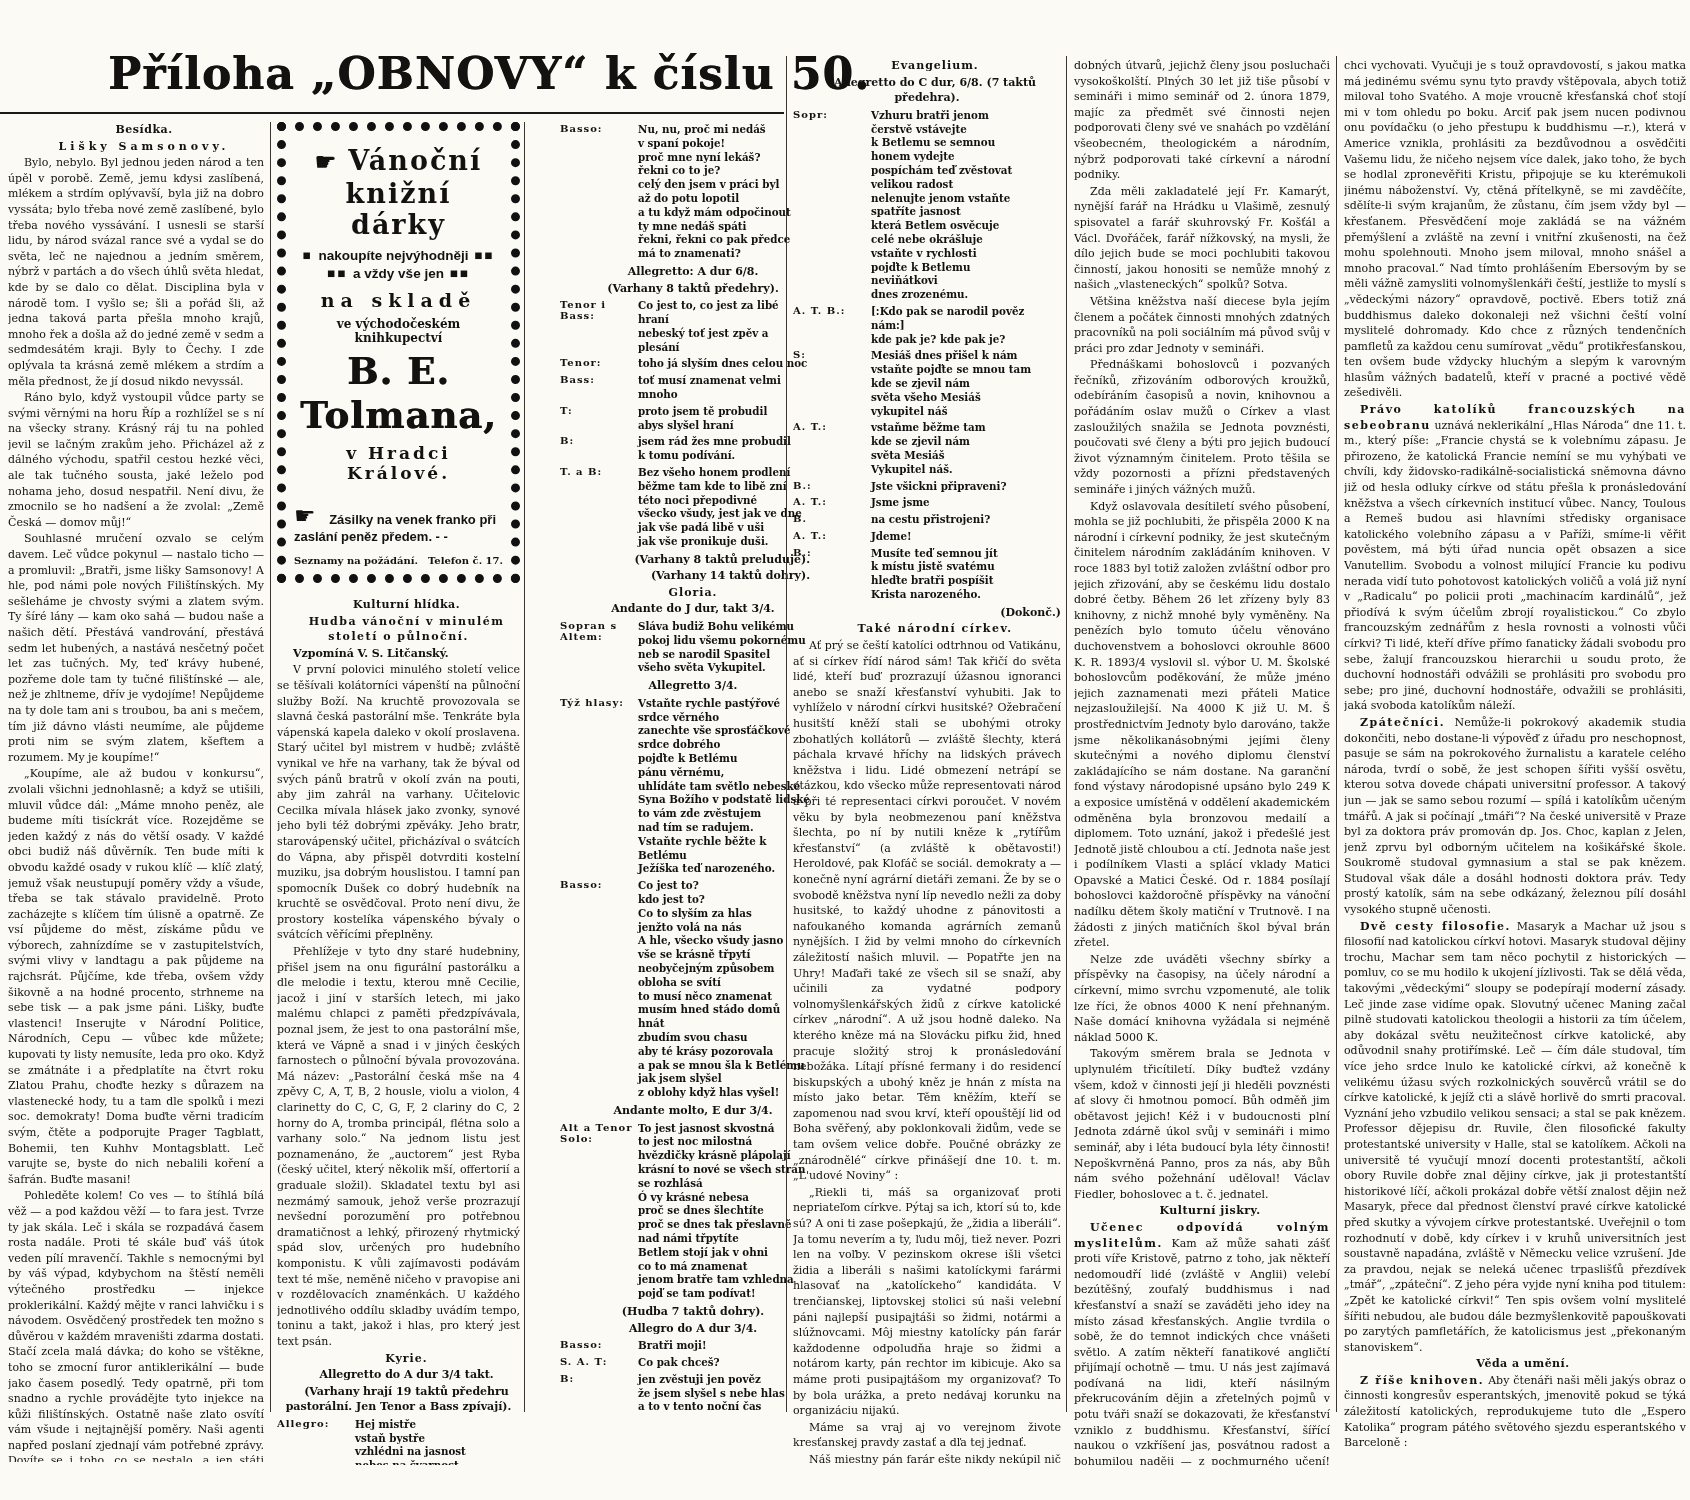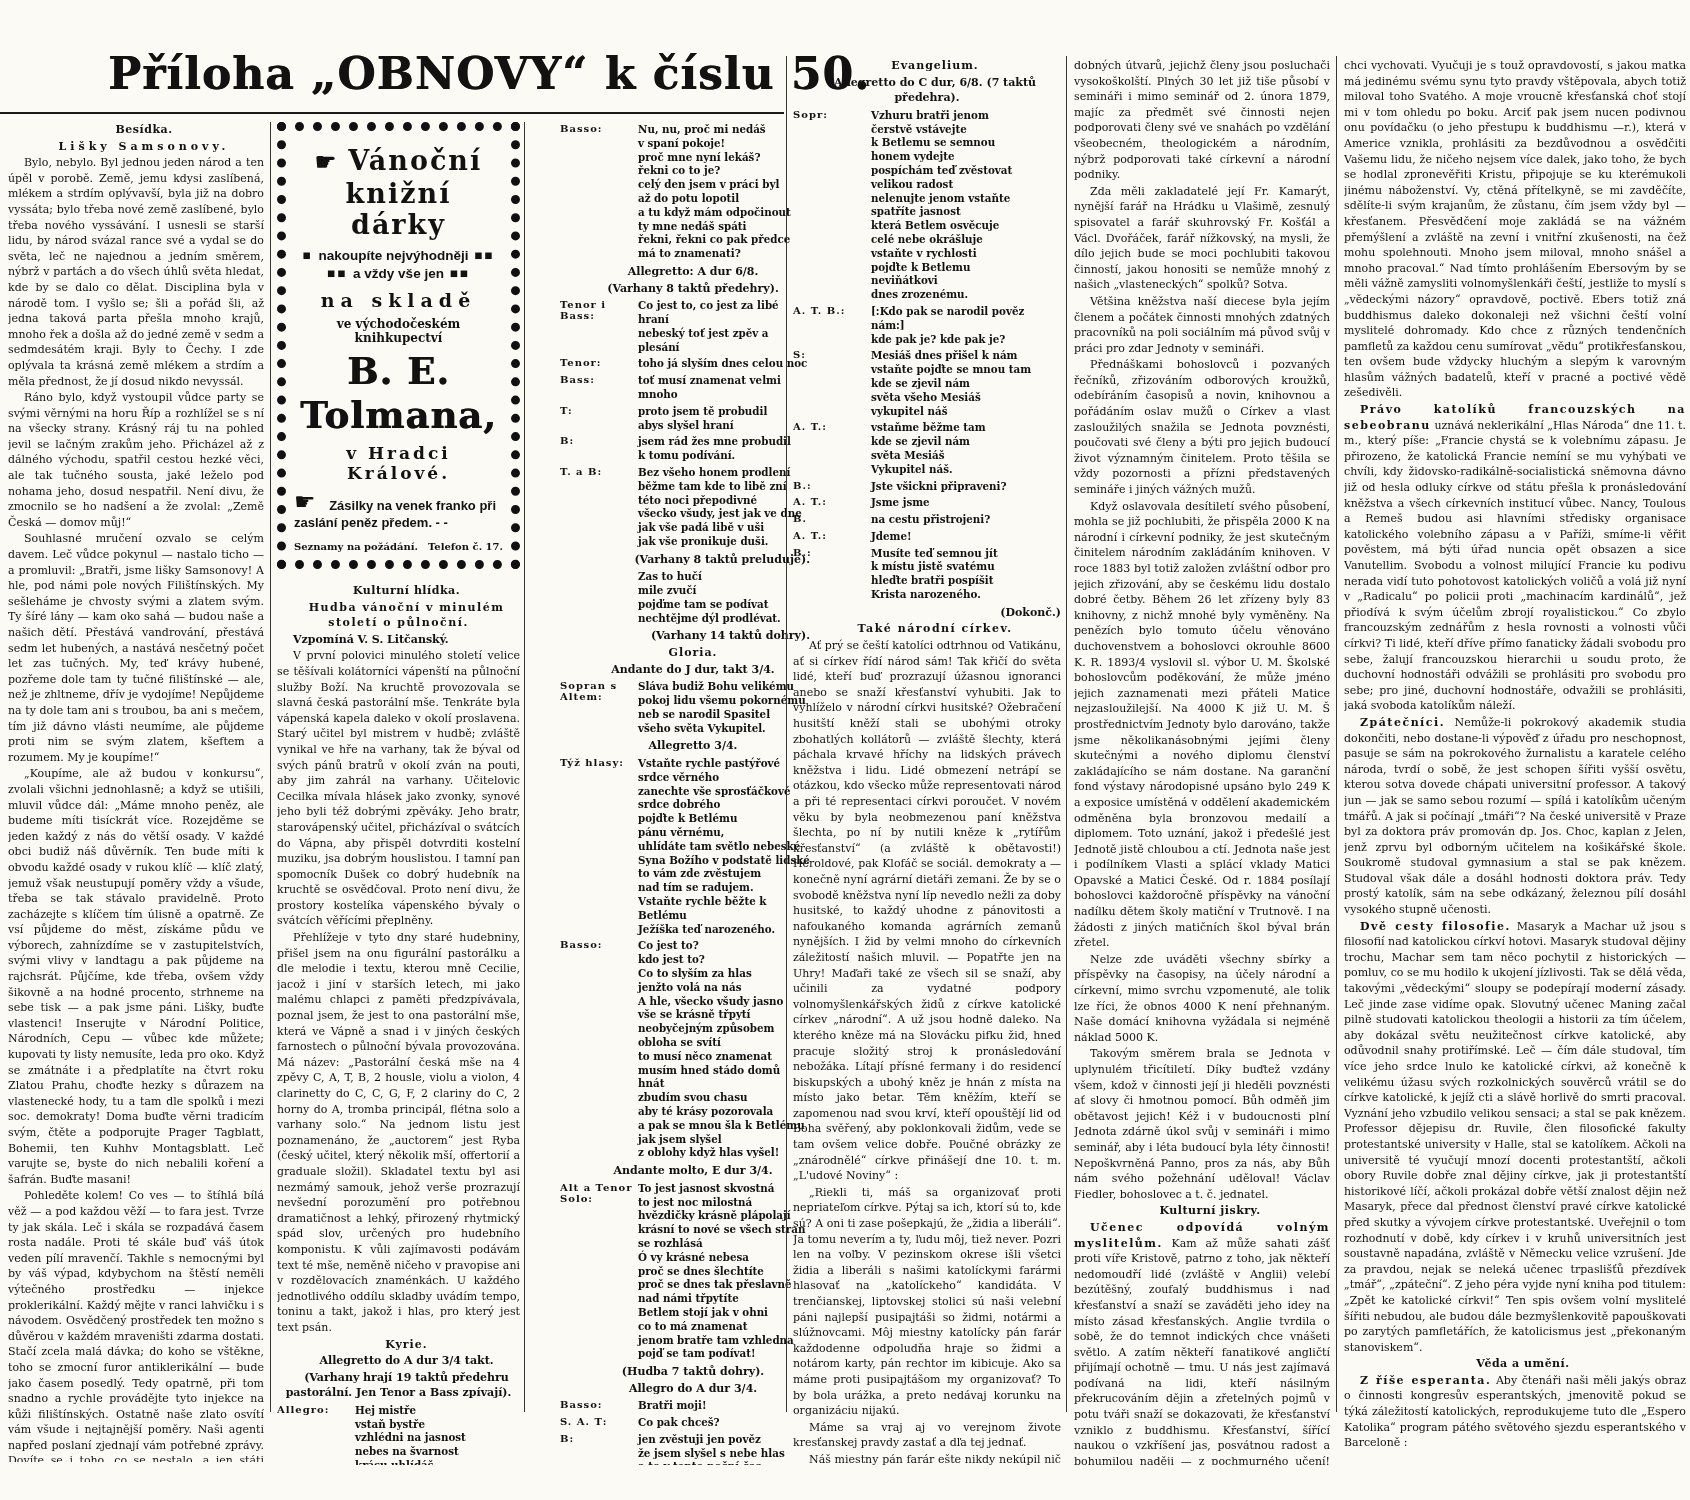--- a/index.html
+++ b/index.html
@@ -33,21 +33,21 @@
   .ad-t1{font-size:27px;font-weight:bold;letter-spacing:2px;margin:2px 0 0 0;}
   .ad-hand{font-size:24px;margin-right:10px;}
   .ad-t2{font-size:27px;font-weight:bold;letter-spacing:2px;margin:2px 0 8px 0;}
   .ad-mid{font-size:13.5px;font-weight:bold;font-family:"Liberation Sans","DejaVu Sans",sans-serif;
           margin:3px 0;}
   .ad-sq{letter-spacing:2px;}
   .ad-stock{font-size:19px;font-weight:bold;letter-spacing:6px;margin:8px 0 6px 0;}
   .ad-book{font-size:12px;font-weight:bold;margin:4px 0 2px 0;}
   .ad-name{font-size:37px;font-weight:bold;letter-spacing:1px;margin:4px 0 6px 0;
            text-shadow:0.7px 0 #141210;}
-  .ad-city{font-size:17px;font-weight:bold;letter-spacing:3px;margin:2px 0 10px 0;}
+  .ad-city{font-size:17px;font-weight:bold;letter-spacing:3px;margin:2px 0 24px 0;}
   .ad-note{font-size:13px;font-weight:bold;font-family:"Liberation Sans","DejaVu Sans",sans-serif;
            text-align:left;margin:6px 0 10px 0;line-height:17px;}
   .ad-foot{display:flex;justify-content:space-between;font-size:10px;font-weight:bold;}
 </style>
 </head>
 <body>
 
 <div class="page">
   <div class="masthead">Příloha „OBNOVY“ k číslu 50.</div>
   <div class="mast-rule"></div>
@@ -152,29 +152,20 @@
         <div class="lns">
           <div>Bez všeho honem prodlení</div>
           <div>běžme tam kde to libě zní</div>
           <div>této noci přepodivné</div>
           <div>všecko všudy, jest jak ve dne</div>
           <div>jak vše padá libě v uši</div>
           <div>jak vše pronikuje duši.</div>
         </div>
       </div>
       <p class="rn">(Varhany 8 taktů preluduje).</p>
-      <div class="verse">
-        <span class="spk"></span>
-        <div class="lns">
-          <div>Zas to hučí</div>
-          <div>mile zvučí</div>
-          <div>pojďme tam se podívat</div>
-          <div>nechtějme dýl prodlévat.</div>
-        </div>
-      </div>
       <p class="rn">(Varhany 14 taktů dohry).</p>
       <p class="cb">Gloria.</p>
       <p class="cn">Andante do J dur, takt 3/4.</p>
       <div class="verse">
         <span class="spk">Sopran s Altem:</span>
         <div class="lns">
           <div>Sláva budiž Bohu velikému</div>
           <div>pokoj lidu všemu pokornému</div>
           <div>neb se narodil Spasitel</div>
           <div>všeho světa Vykupitel.</div>
@@ -358,21 +349,21 @@
       <p>Takovým směrem brala se Jednota v uplynulém třicítiletí. Díky buďtež vzdány všem, kdož v činnosti její ji hleděli povznésti ať slovy či hmotnou pomocí. Bůh odměň jim obětavost jejich! Kéž i v budoucnosti plní Jednota zdárně úkol svůj v semináři i mimo seminář, aby i léta budoucí byla léty činnosti! Nepoškvrněná Panno, pros za nás, aby Bůh nám svého požehnání uděloval!   Václav Fiedler, bohoslovec a t. č. jednatel.</p>
       <p class="bh1">Kulturní jiskry.</p>
       <p class="lead"><b>Učenec odpovídá volným myslitelům.</b> Kam až může sahati zášť proti víře Kristově, patrno z toho, jak někteří nedomoudří lidé (zvláště v Anglii) velebí bezútěšný, zoufalý buddhismus i nad křesťanství a snaží se zaváděti jeho idey na místo zásad křesťanských. Anglie tvrdila o sobě, že do temnot indických chce vnášeti světlo. A zatím někteří fanatikové angličtí přijímají ochotně — tmu. U nás jest zajímavá podívaná na lidi, kteří násilným překrucováním dějin a zřetelných pojmů v potu tváři snaží se dokazovati, že křesťanství vzniklo z buddhismu. Křesťanství, šířící naukou o vzkříšení jas, posvátnou radost a bohumilou naději — z pochmurného učení! Proslulý učenec dr. Ebers proslulými výzkumy v Egyptě učinil své jméno světoznámým. I u nás jeho spisy horlivě se čtou. Najednou roznesla se o něm tendenční, nepoctivá zpráva, že odpadl k buddhismu. Když se o té lži dověděl, napsal paní E. Rosslové do Chicaga list: „Jest pravda, že jsem se obíral dlouho a vážně buddhismem, ale tobo jsem velmi dalek, abych tuto soustavu i jen doporučoval. Zdá se mi, že to, co křesťanstvím zoveme, leccos z jeho pojalo, co nikterak se neshoduje s duchem a úmyslem jeho zakladatele, a mé vroucí přání velice zapotřebí; tu však nikterak se netýče osoby Ježíše Krista, jenž jest mi nejvýš milovánihodným. Sya panny, narozený v jeslích, ten, jemuž v tvář dívali a jejž uktrovali, o kolik vznešenější jest on obtíženým a zbloudilým, než onen princ filosof indický! Kdo zůstával nám lásku vroucnější a blaženější než ten, jenž sám lásku jest a ji prvý světu daroval? Něž přišel on, láska člověka obmezila se na jeho národ, jeho stát, jeho rod a některé vyvolené, ale Kristus přinesl světu velikou tu lásku, která objímati má všechny lidi. Náboženství lásky Krista se nikdy nevzdám, nestal jsem se buddhistou; křesťanem zůstanu až do konce, a tak i dítky své</p>
     </div>
   <div class="col" style="left:1344px;top:58px;  width:342px; height:1407px;">
       <p class="noind">chci vychovati. Vyučuji je s touž opravdovostí, s jakou matka má jedinému svému synu tyto pravdy vštěpovala, abych totiž miloval toho Svatého. A moje vroucně křesťanská choť stojí mi v tom ohledu po boku. Arciť pak jsem nucen podivnou onu povídačku (o jeho přestupu k buddhismu —r.), která v Americe vznikla, prohlásiti za bezdůvodnou a osvědčiti Vašemu lidu, že ničeho nejsem více dalek, jako toho, že bych se hodlal zpronevěřiti Kristu, připojuje se ku kterémukoli jinému náboženství. Vy, ctěná přítelkyně, se mi zavděčíte, sdělíte-li svým krajanům, že zůstanu, čím jsem vždy byl — křesťanem. Přesvědčení moje zakládá se na vážném přemýšlení a zvláště na zevní i vnitřní zkušenosti, na čež mohu spolehnouti. Mnoho jsem miloval, mnoho snášel a mnoho pracoval.“ Nad tímto prohlášením Ebersovým by se měli vážně zamysliti volnomyšlenkáři čeští, jestliže to myslí s „vědeckými názory“ opravdově, poctivě. Ebers totiž zná buddhismus daleko dokonaleji než všichni čeští volní myslitelé dohromady. Kdo chce z různých tendenčních pamfletů za každou cenu sumírovat „vědu“ protikřesťanskou, ten ovšem bude vždycky hluchým a slepým k varovným hlasům vážných badatelů, kteří v pracné a poctivé vědě zešedivěli.</p>
       <p class="lead"><b>Právo katolíků francouzských na sebeobranu</b> uznává neklerikální „Hlas Národa“ dne 11. t. m., který píše: „Francie chystá se k volebnímu zápasu. Je přirozeno, že katolická Francie nemíní se mu vyhýbati ve chvíli, kdy židovsko-radikálně-socialistická sněmovna dávno již od hesla odluky církve od státu přešla k pronásledování kněžstva a všech církevních institucí vůbec. Nancy, Toulous a Remeš budou asi hlavními středisky organisace katolického volebního zápasu a v Paříži, smíme-li věřit pověstem, má býti úřad nuncia opět obsazen a sice Vanutellim. Svobodu a volnost milující Francie ku podivu nerada vidí tuto pohotovost katolických voličů a volá již nyní v „Radicalu“ po policii proti „machinacím kardinálů“, jež přiodívá k svým účelům zbrojí royalistickou.“ Co zbylo francouzským zednářům z hesla rovnosti a volnosti vůči církvi? Ti lidé, kteří dříve přímo fanaticky žádali svobodu pro sebe, žalují francouzskou hierarchii u soudu proto, že duchovní hodnostáři odvážili se prohlásiti pro svobodu pro sebe; pro jiné, duchovní hodnostáře, odvažili se prohlásiti, jaká svoboda katolíkům náleží.</p>
       <p class="lead"><b>Zpátečníci.</b> Nemůže-li pokrokový akademik studia dokončiti, nebo dostane-li výpověď z úřadu pro neschopnost, pasuje se sám na pokrokového žurnalistu a karatele celého národa, tvrdí o sobě, že jest schopen šířiti vyšší osvětu, kterou sotva dovede chápati universitní professor. A takový jun — jak se samo sebou rozumí — spílá i katolíkům učeným tmářů. A jak si počínají „tmáři“? Na české universitě v Praze byl za doktora práv promován dp. Jos. Choc, kaplan z Jelen, jenž zprvu byl odborným učitelem na košikářské škole. Soukromě studoval gymnasium a stal se pak knězem. Studoval však dále a dosáhl hodnosti doktora práv. Tedy prostý katolík, sám na sebe odkázaný, železnou pílí dosáhl vysokého stupně učenosti.</p>
       <p class="lead"><b>Dvě cesty filosofie.</b> Masaryk a Machar už jsou s filosofií nad katolickou církví hotovi. Masaryk studoval dějiny trochu, Machar sem tam něco pochytil z historických — pomluv, co se mu hodilo k ukojení jízlivosti. Tak se dělá věda, takovými „vědeckými“ sloupy se podepírají moderní zásady. Leč jinde zase vidíme opak. Slovutný učenec Maning začal pilně studovati katolickou theologii a historii za tím účelem, aby dokázal světu neužitečnost církve katolické, aby odůvodnil snahy protiřímské. Leč — čím dále studoval, tím více jeho srdce lnulo ke katolické církvi, až konečně k velikému úžasu svých rozkolnických souvěrců vrátil se do církve katolické, k jejíž cti a slávě horlivě do smrti pracoval. Vyznání jeho vzbudilo velikou sensaci; a stal se pak knězem. Professor dějepisu dr. Ruvile, člen filosofické fakulty protestantské university v Halle, stal se katolíkem. Ačkoli na universitě té vyučují mnozí docenti protestantští, ačkoli obory Ruvile dobře znal dějiny církve, jak ji protestantští historikové líčí, ačkoli prokázal dobře větší znalost dějin než Masaryk, přece dal přednost členství pravé církve katolické před skutky a vývojem církve protestantské. Uveřejnil o tom rozhodnutí v době, kdy církev i v kruhů universitních jest soustavně napadána, zvláště v Německu velice vzrušení. Jde za pravdou, nejak se neleká učenec trpaslišťů přezdívek „tmář“, „zpáteční“. Z jeho péra vyjde nyní kniha pod titulem: „Zpět ke katolické církvi!“ Ten spis ovšem volní myslitelé šířiti nebudou, ale budou dále bezmyšlenkovitě papouškovati po zarytých pamfletářích, že katolicismus jest „překonaným stanoviskem“.</p>
       <p class="bh1">Věda a umění.</p>
-      <p class="lead"><b>Z říše esperanta.</b> Aby čtenáři naši měli jakýs obraz o činnosti kongresův esperantských, jmenovitě pokud se týká záležitostí katolických, reprodukujeme tuto dle „Espero Katolika“ program pátého světového sjezdu esperantského v Barceloně :</p>
+      <p class="lead"><b>Z říše knihoven.</b> Aby čtenáři naši měli jakýs obraz o činnosti kongresův esperantských, jmenovitě pokud se týká záležitostí katolických, reprodukujeme tuto dle „Espero Katolika“ program pátého světového sjezdu esperantského v Barceloně :</p>
     </div>
 
   <div class="vrule" style="left:270px; top:122px; height:1290px;"></div>
   <div class="vrule" style="left:524px; top:122px; height:1290px;"></div>
   <div class="vrule" style="left:786px; top:56px;  height:1356px;"></div>
   <div class="vrule" style="left:1066px;top:56px;  height:1356px;"></div>
   <div class="vrule" style="left:1336px;top:56px;  height:1356px;"></div>
 </div>
 
 </body></html>

